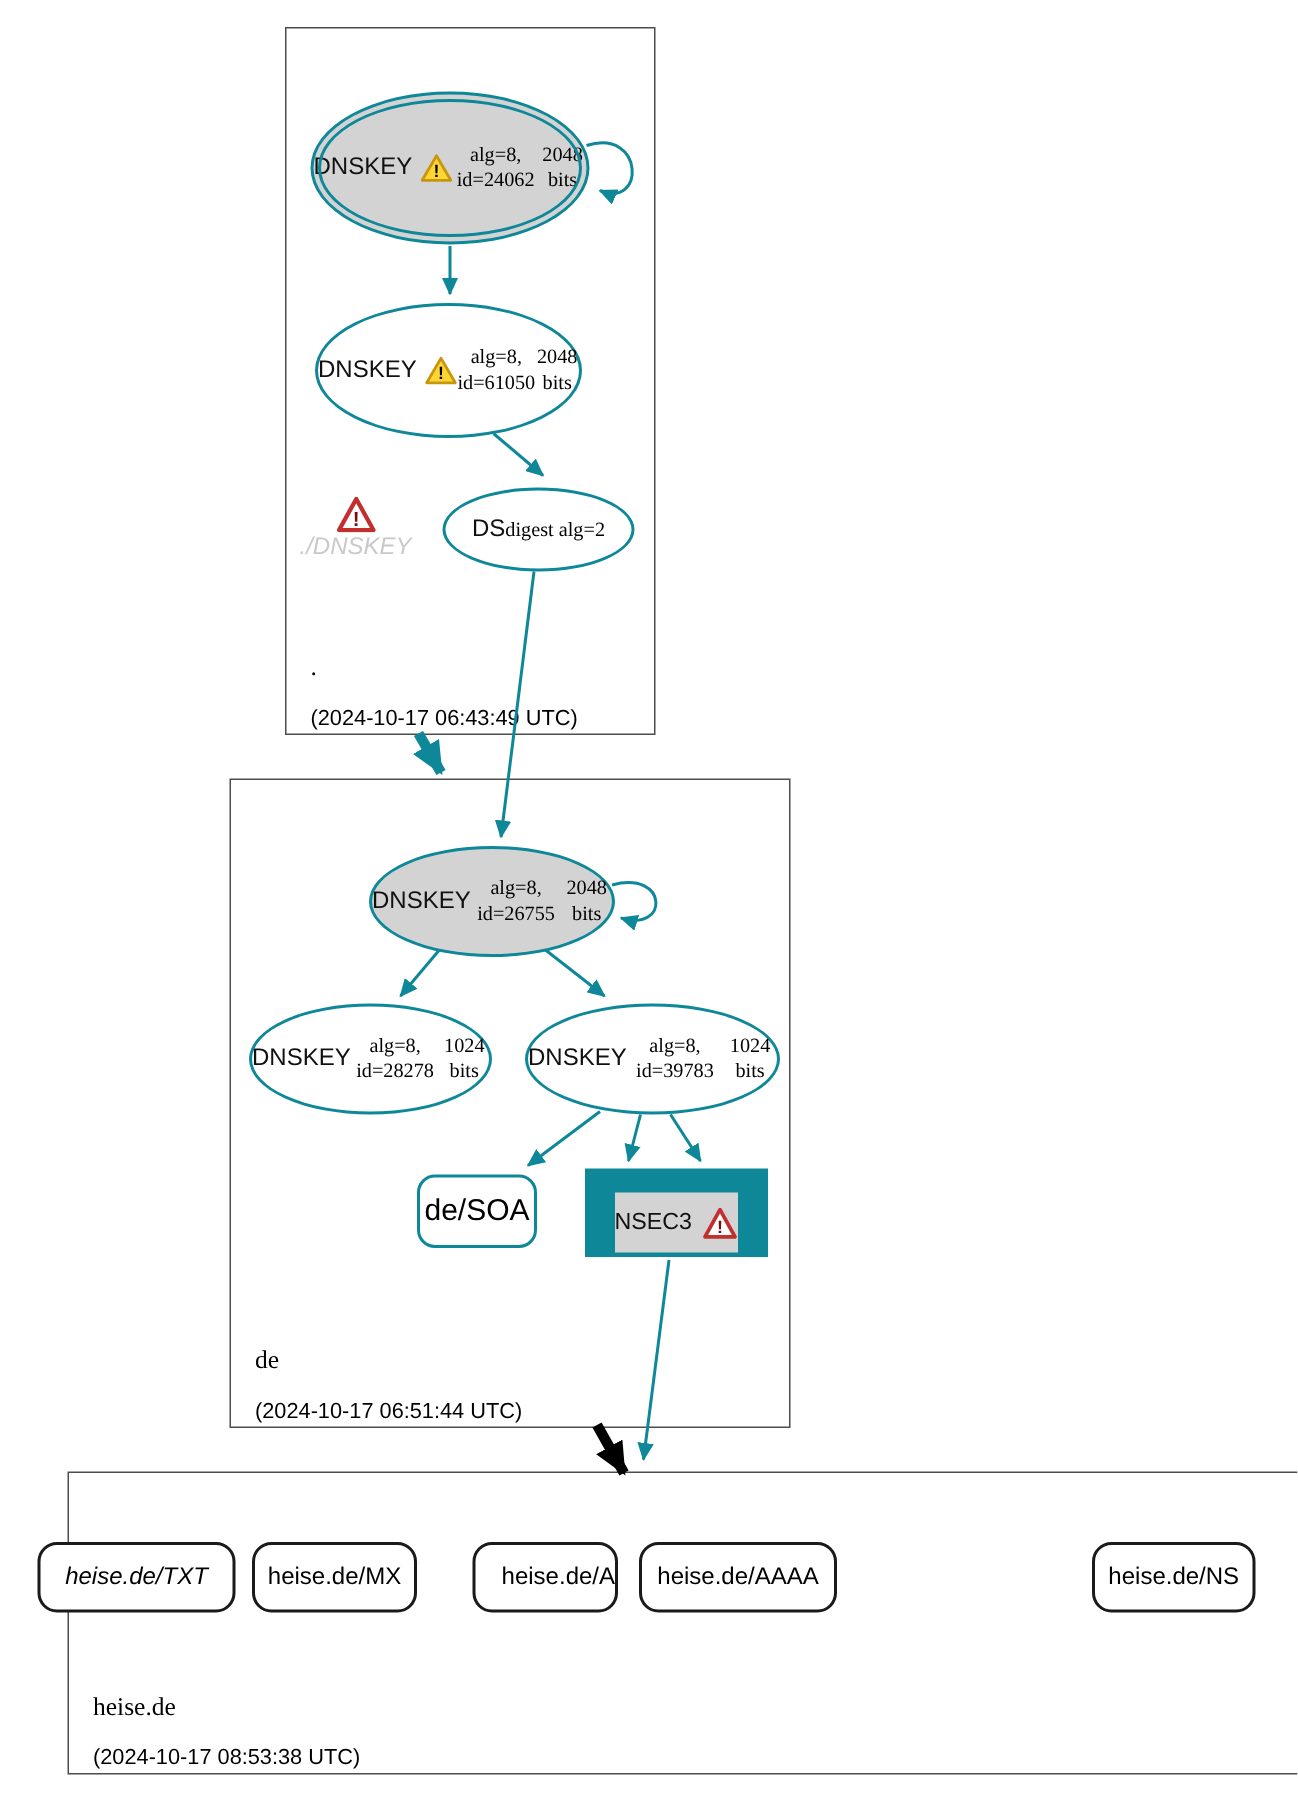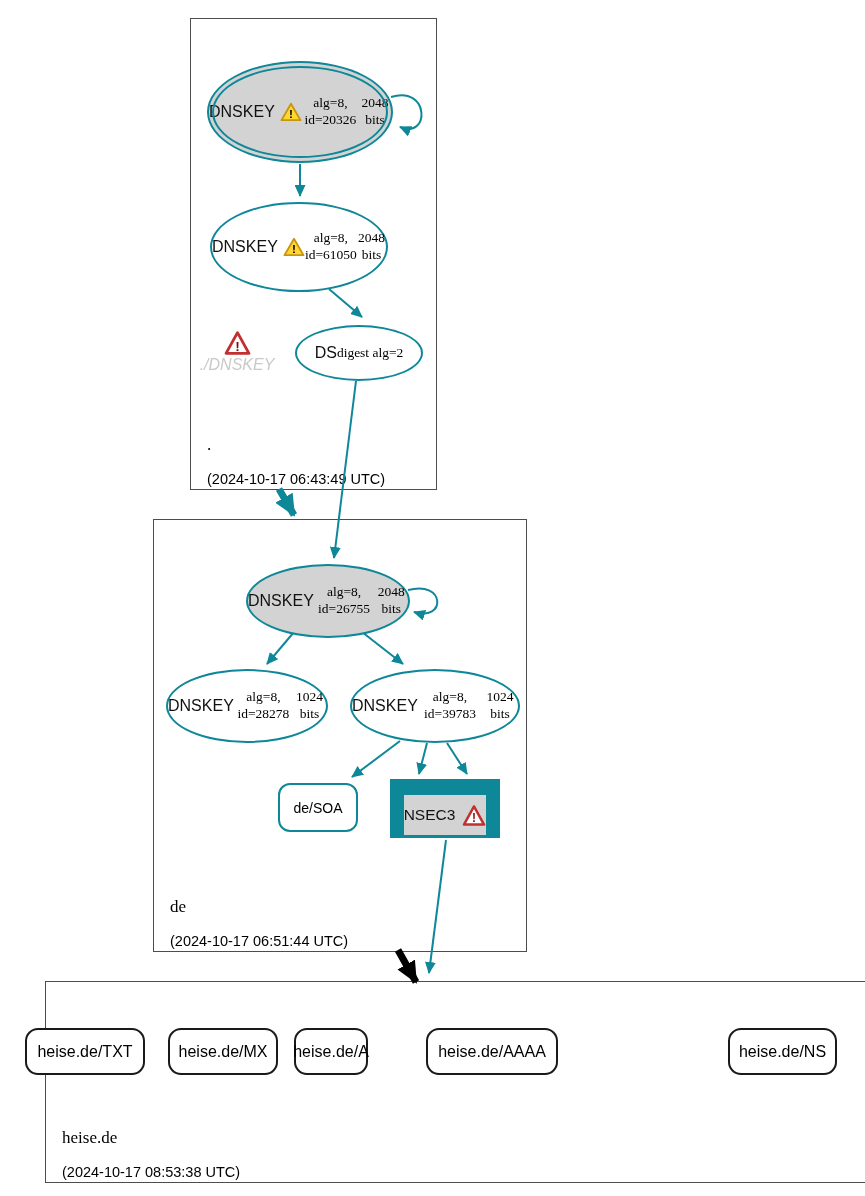--- a/index.html
+++ b/index.html
@@ -17,21 +17,21 @@
   .node{position:absolute;z-index:2;box-sizing:border-box;display:flex;flex-direction:row;
         align-items:center;justify-content:center;text-align:center;}
   .ellipse{border-radius:50%;border:2px solid var(--teal);background:#fff;}
   .ellipse.gray{background:#d3d3d3;}
   .inner-ring{position:absolute;left:3px;top:3px;right:3px;bottom:3px;border:2px solid var(--teal);
               border-radius:50%;pointer-events:none;}
   .node-title{font-size:16px;color:#111;display:flex;align-items:center;gap:5px;line-height:1.15;}
   .node-sub{font-family:"Liberation Serif",serif;font-size:13.5px;color:#000;line-height:1.25;}
   .rrset{border:2px solid #1a1a1a;border-radius:13px;background:#fff;font-size:16px;color:#000;
          display:flex;align-items:center;justify-content:center;}
-  .rrset.teal{border-color:var(--teal);border-radius:12px;font-size:14px;}
+  .rrset.teal{border-color:var(--teal);border-radius:12px;font-size:20px;}
   
   .nsec3{background:var(--teal);padding:3px;display:flex;flex-direction:column;}
   .nsec3-top{display:flex;gap:3px;height:10px;}
   .nsec3-cell{flex:1;background:#d3d3d3;}
   .nsec3-body{margin-top:3px;flex:1;background:#d3d3d3;display:flex;align-items:center;
               justify-content:center;gap:7px;font-size:15.5px;color:#111;}
   
   .err-label{position:absolute;z-index:2;display:flex;flex-direction:column;align-items:center;}
   .err-label .txt{font-style:italic;font-size:16px;color:#c9c9c9;line-height:1;margin-top:2px;text-align:right;}
   .icon{display:inline-block;}
@@ -97,21 +97,21 @@
 
   <div class="node ellipse gray" style="left:207px;top:61px;width:186px;height:102px;">
     <div class="inner-ring"></div>
     <div class="node-title">
       <span>DNSKEY</span>
       <svg class="icon" width="22" height="20" viewBox="0 0 24 22">
         <polygon points="12,2 22.5,20 1.5,20" fill="#ffd633" stroke="#c8960c" stroke-width="2" stroke-linejoin="round"></polygon>
         <text x="12" y="17.5" text-anchor="middle" font-size="13" font-weight="bold" fill="#000">!</text>
       </svg>
     </div>
-    <div class="node-sub">alg=8, id=20326</div>
+    <div class="node-sub">alg=8, id=24062</div>
     <div class="node-sub">2048 bits</div>
   </div>
 
   <div class="node ellipse" style="left:210px;top:202px;width:178px;height:90px;">
     <div class="node-title">
       <span>DNSKEY</span>
       <svg class="icon" width="22" height="20" viewBox="0 0 24 22">
         <polygon points="12,2 22.5,20 1.5,20" fill="#ffd633" stroke="#c8960c" stroke-width="2" stroke-linejoin="round"></polygon>
         <text x="12" y="17.5" text-anchor="middle" font-size="13" font-weight="bold" fill="#000">!</text>
       </svg>
@@ -156,41 +156,41 @@
         <span>DNSKEY</span>
       </div>
     <div class="node-sub">alg=8, id=39783</div>
     <div class="node-sub">1024 bits</div>
   </div>
 
   <div class="node rrset teal" style="left:278px;top:783px;width:80px;height:49px;">
     <span>de/SOA</span>
   </div>
 
-  <div class="node nsec3" style="left:390px;top:779px;width:110px;height:59px;">
+  <div class="node nsec3" style="left:390px;top:779px;width:122px;height:59px;">
     <div class="nsec3-top">
       <div class="nsec3-cell"></div>
       <div class="nsec3-cell"></div>
     </div>
     <div class="nsec3-body">
       <span>NSEC3</span>
       <svg class="icon" width="24" height="21" viewBox="0 0 24 22">
         <polygon points="12,1.5 22.5,20.5 1.5,20.5" fill="#fff" stroke="#c22f2f" stroke-width="2.6" stroke-linejoin="round"></polygon>
         <text x="12" y="18" text-anchor="middle" font-size="12.5" font-weight="bold" fill="#7a0c0c">!</text>
       </svg>
     </div>
   </div>
 
-  <div class="node rrset" style="left:25px;top:1028px;width:120px;height:47px;">
+  <div class="node rrset" style="left:25px;top:1028px;width:132px;height:47px;font-style:italic;">
     <span>heise.de/TXT</span>
   </div>
   <div class="node rrset" style="left:168px;top:1028px;width:110px;height:47px;text-align:center;">
     <span>heise.de/MX</span>
   </div>
-  <div class="node rrset" style="left:294px;top:1028px;width:74px;height:47px;">
+  <div class="node rrset" style="left:315px;top:1028px;width:97px;height:47px;justify-content:flex-end;">
     <span>heise.de/A</span>
   </div>
   <div class="node rrset" style="left:426px;top:1028px;width:132px;height:47px;">
     <span>heise.de/AAAA</span>
   </div>
   <div class="node rrset" style="left:728px;top:1028px;width:109px;height:47px;">
     <span>heise.de/NS</span>
   </div>
 
 </div>

